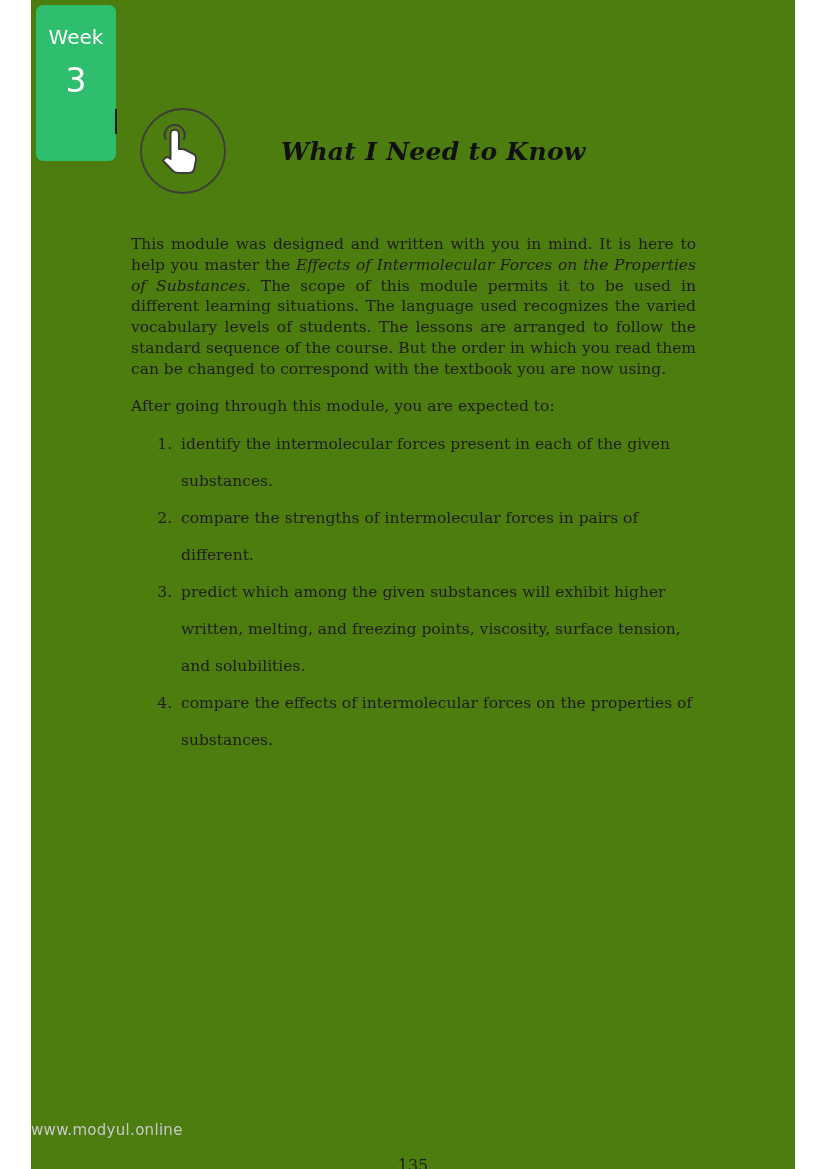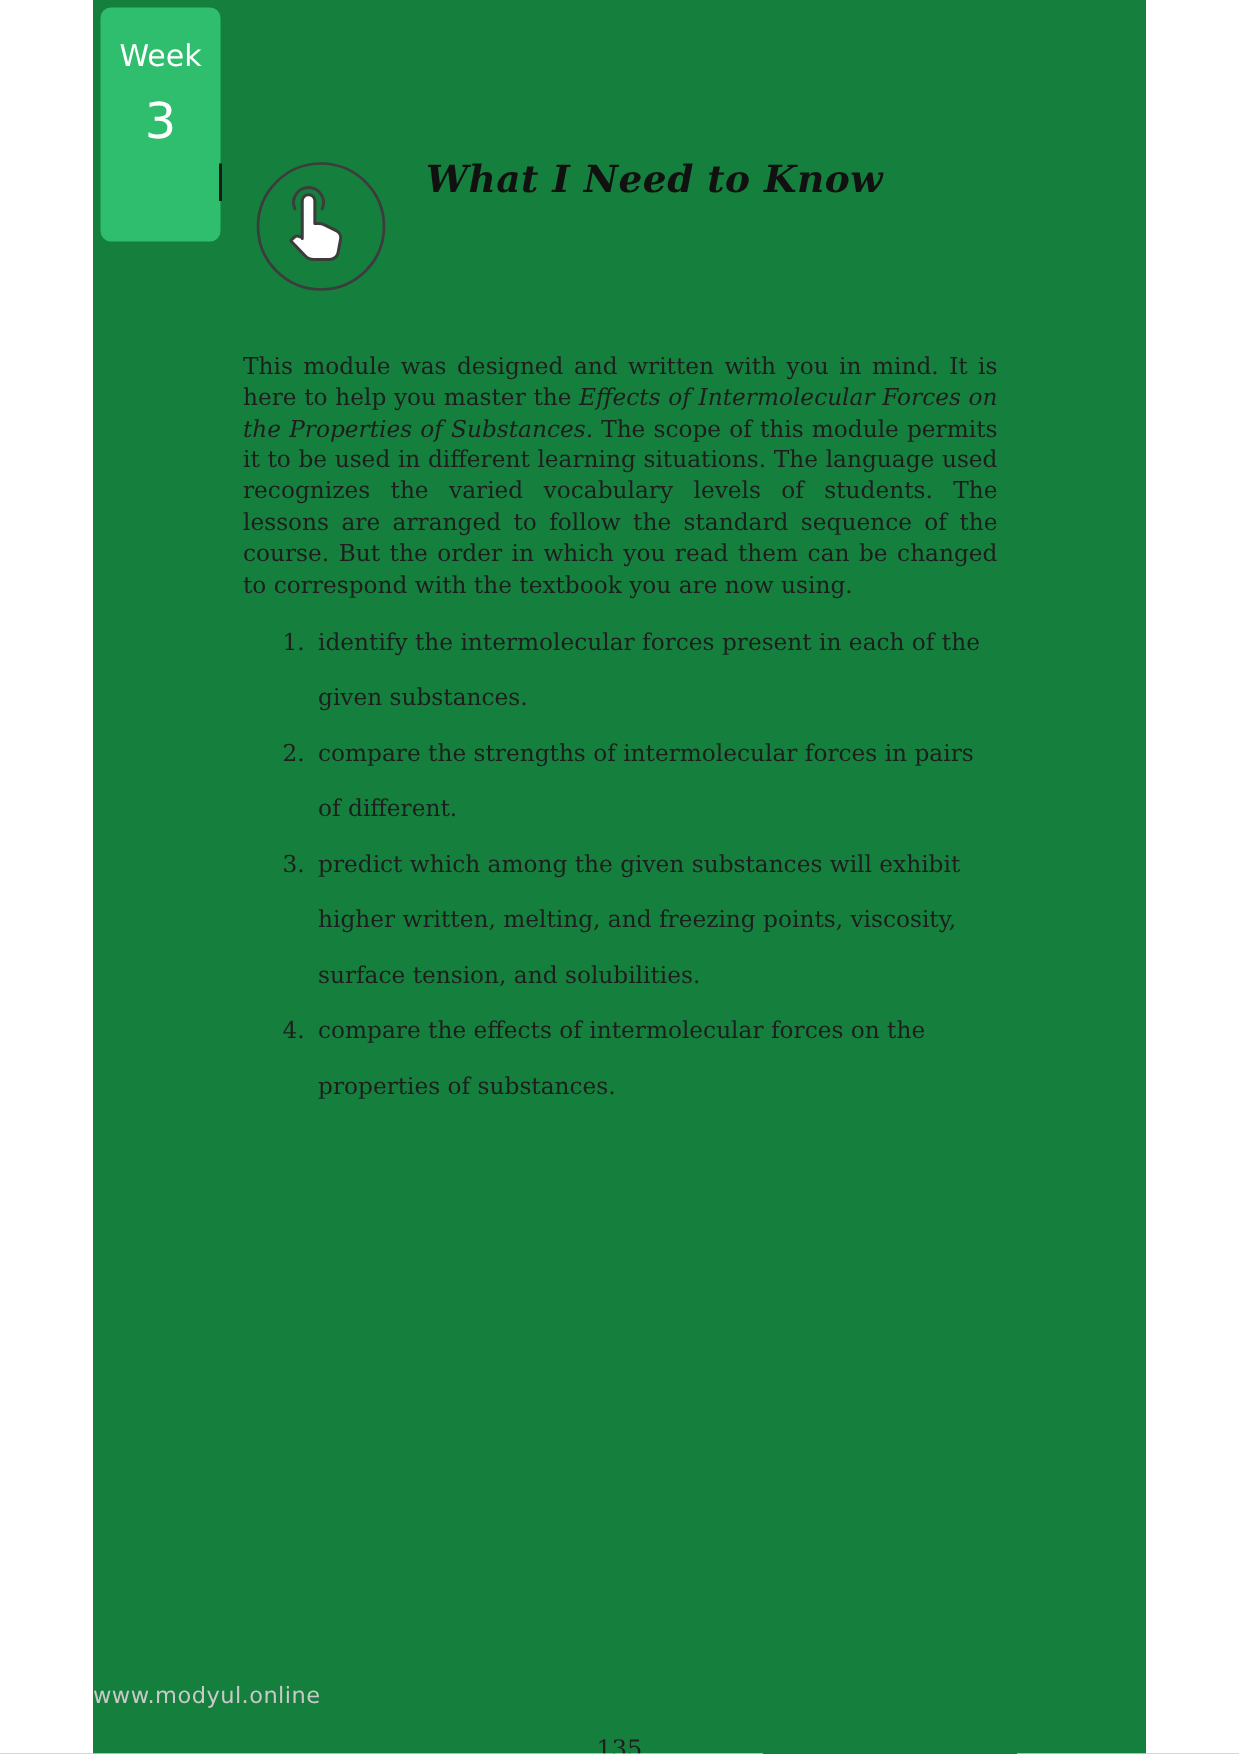--- a/index.html
+++ b/index.html
@@ -1,40 +1,40 @@
 <!DOCTYPE html>
 <html style="--accent: #2ebe6e; --watermark: #c9c9c9;"><head>
 <meta charset="utf-8">
 <style>
   * { margin:0; padding:0; box-sizing:border-box; }
   html,body { background:#ffffff; }
   .page {
     position:relative;
-    width:702px; height:1169px;
-    background:#15803d;
+    width:764px; height:1169px;
+    background:#4d7c0f;
     font-family:"DejaVu Serif", serif;
     color:#1e1e1e;
     overflow:hidden;
     margin:0 auto;
   }
   .week-badge {
     position:absolute; left:5px; top:5px;
     width:80px; height:156px;
     background:var(--accent,#2ebe6e);
     border-radius:7px;
     color:#ffffff; text-align:center;
     font-family:"DejaVu Sans", sans-serif;
   }
   .week-label { margin-top:20px; font-size:20px; font-weight:400; }
   .week-number { margin-top:12px; font-size:33px; font-weight:400; }
   .edge-mark { position:absolute; left:84px; top:109px; width:2px; height:25px; background:#1a1a1a; }
 
   .content { padding:0 99px 0 100px; }
 
-  .header-row { display:flex; padding-top:105px; }
+  .header-row { display:flex; align-items:center; padding-top:105px;gap:28px; }
   .touch-icon-wrap { width:92px; height:92px; margin-left:6px; flex:0 0 auto; }
   .heading {
     margin-left:24px;
     font-size:25px; font-weight:bold; font-style:italic;
     letter-spacing:.3px; color:#111;
   }
 
   .intro { margin-top:37px; font-size:15.5px; line-height:20.8px; text-align:justify; }
   .intro .em { font-style:italic; }
   .objectives-intro { margin-top:16px; font-size:15.5px; line-height:20.8px; }
@@ -77,20 +77,21 @@
           <circle cx="46" cy="46" r="42" fill="none" stroke="#3c3c3c" stroke-width="1.8"></circle>
           <path d="M28.6 34.2 a10 10 0 1 1 18.2 0" fill="none" stroke="#3c3c3c" stroke-width="2" stroke-linecap="round"></path>
           <path d="M33.5 54 V29 a4.2 4.2 0 0 1 8.4 0 v15 h2.6 c1.3 0 2.6 .3 3.8 .9 l7.8 3.9 c2.2 1.1 3.4 3.5 2.9 5.9 l-1.6 8.6 c-.5 2.7 -2.9 4.7 -5.7 4.7 H41.2 c-2.2 0 -4.3 -.9 -5.8 -2.5 l-9.6 -10 2.1 -2.1 c1 -1 2.5 -1.3 3.8 -.7 l1.8 .8 z" fill="#ffffff" stroke="#3c3c3c" stroke-width="2" stroke-linecap="round" stroke-linejoin="round"></path>
         </svg>
       </span>
       <h1 class="heading">What I Need to Know</h1>
     </div>
 
     <p class="intro"><span>This module was designed and written with you in mind. It is here to help you master the </span><span class="em">Effects of Intermolecular Forces on the Properties of Substances</span><span>. The scope of this module permits it to be used in different learning situations. The language used recognizes the varied vocabulary levels of students. The lessons are arranged to follow the standard sequence of the course. But the order in which you read them can be changed to correspond with the textbook you are now using.</span></p>
 
+    <p class="objectives-intro">After going through this module, you are expected to:</p>
 
     <ol class="objectives">
       <li>identify the intermolecular forces present in each of the given substances.</li>
       <li>compare the strengths of intermolecular forces in pairs of different.</li>
       <li>predict which among the given substances will exhibit higher written, melting, and freezing points, viscosity, surface tension, and solubilities.</li>
       <li>compare the effects of intermolecular forces on the properties of substances.</li>
     </ol>
 
   </div>
 

